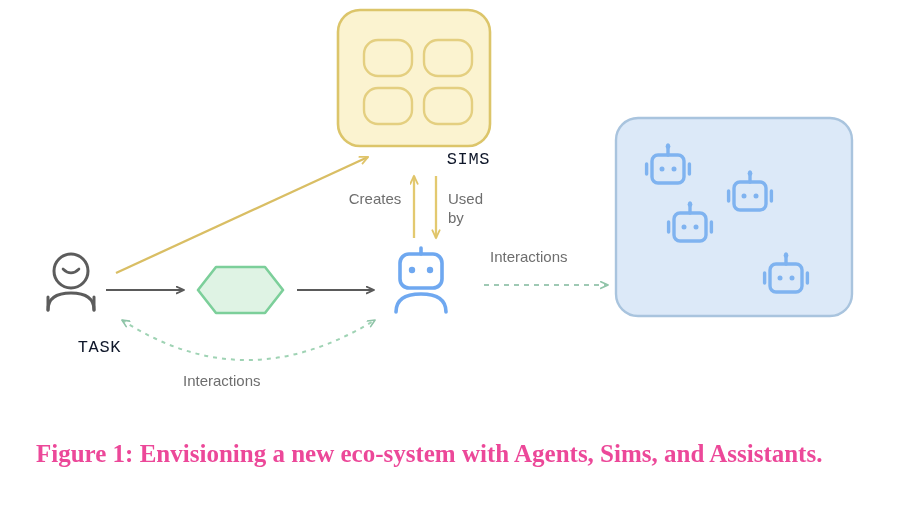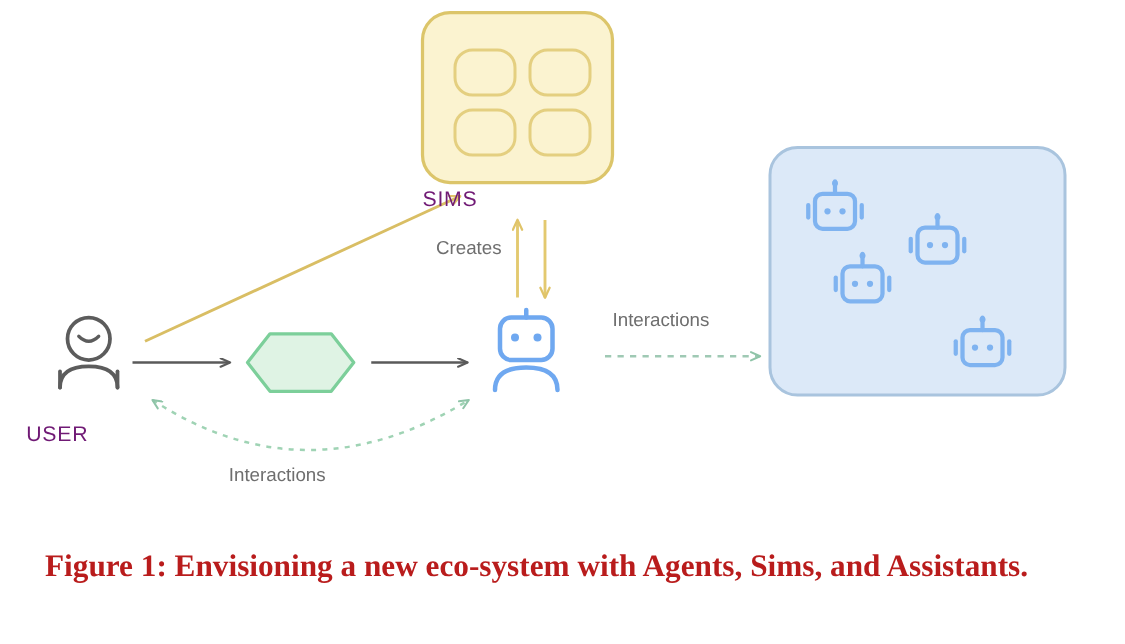--- a/index.html
+++ b/index.html
@@ -22,45 +22,45 @@
   }
   #diagram-canvas {
     position: absolute;
     left: 0;
     top: 0;
     width: 900px;
     height: 425px;
   }
   .node-label {
     position: absolute;
-    font-family: Liberation Sans, sans-serif;
+    font-family: Liberation Mono, monospace;
     font-size: 17px;
     letter-spacing: 0.6px;
-    color: #701a75;
+    color: #0f172a;
     white-space: nowrap;
-    text-align: left;
+    text-align: right;
   }
   .edge-label {
     position: absolute;
     font-family: "Liberation Sans", sans-serif;
     font-size: 15px;
     color: #6e6e6e;
     white-space: nowrap;
     line-height: 1.25;
   }
   #caption {
     position: absolute;
     left: 36px;
     top: 436px;
     width: 832px;
     font-family: "Liberation Serif", serif;
     font-weight: bold;
     font-size: 25px;
     line-height: 1.42;
-    color: #b91c1c;
+    color: #ec4899;
   }
 </style>
 </head>
 <body>
 
 <div id="figure-root">
 
   <svg id="diagram-canvas" viewBox="0 0 900 425">
     <defs>
       <marker id="arrow-gray" markerWidth="10" markerHeight="10" refX="8.5" refY="4" orient="auto" markerUnits="userSpaceOnUse">
@@ -159,27 +159,31 @@
 
     <line x1="436" y1="176" x2="436" y2="238" stroke="#e3c96f" stroke-width="2.3" marker-end="url(#arrow-yellow)"></line>
 
     <line x1="484" y1="285" x2="608" y2="285" stroke="#9fc9b4" stroke-width="2" stroke-dasharray="5,5" marker-end="url(#arrow-green)"></line>
 
     <path d="M122,320 Q245,400 375,320" fill="none" stroke="#9fd3b4" stroke-width="2" stroke-dasharray="4,5" marker-end="url(#arrow-green)" marker-start="url(#arrow-green-start)"></path>
   </svg>
 
   <div class="node-label" style="left:338px; top:150px; width:152px;">SIMS</div>
 
-  <div class="node-label" style="left:21px; top:338px; width:100px;">USER</div>
+  <div class="node-label" style="left:21px; top:338px; width:100px;">TASK</div>
 
 
 
 
   <div class="edge-label" style="left:336px; top:190px; width:78px; text-align:center;">Creates</div>
 
+  <div class="edge-label" style="left:448px; top:190px; width:56px; text-align:left;">
+    <span>Used</span><br>
+    <span>by</span>
+  </div>
 
   <div class="edge-label" style="left:490px; top:248px; width:120px;">Interactions</div>
 
   <div class="edge-label" style="left:183px; top:372px; width:120px;">Interactions</div>
 
   <div id="caption">Figure 1: Envisioning a new eco-system with Agents, Sims, and Assistants.</div>
 
 </div>
 
 </body></html>

